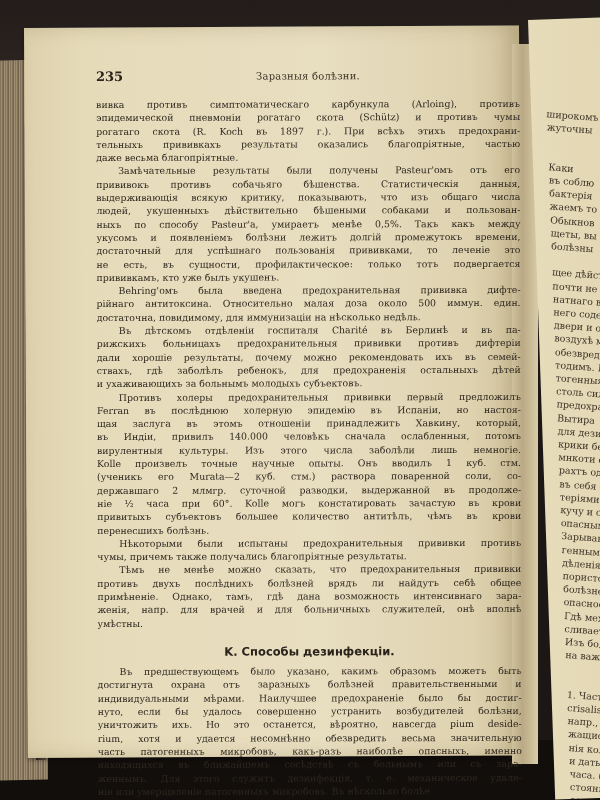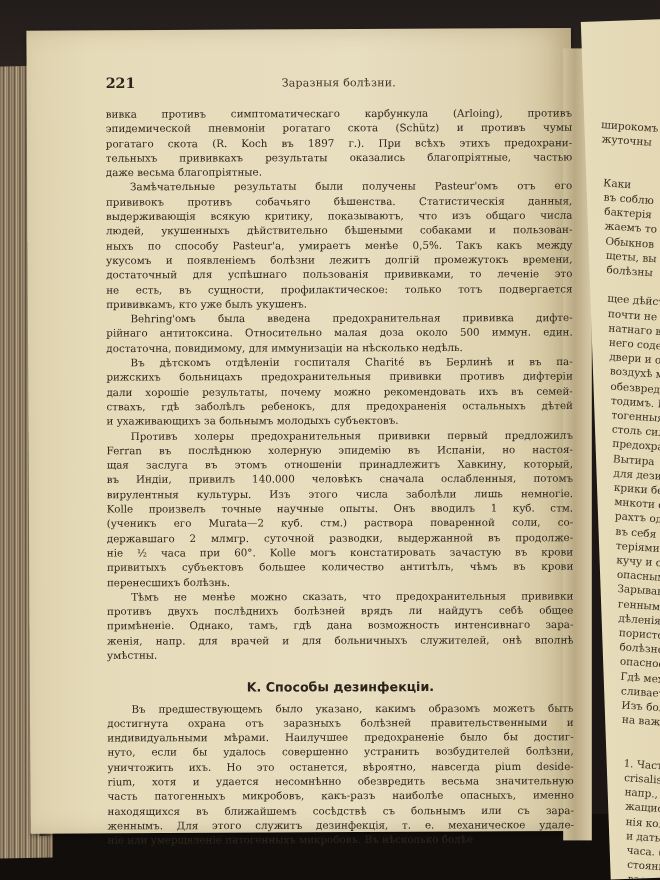--- a/index.html
+++ b/index.html
@@ -139,21 +139,21 @@
     <span class="frag" style="top: 708.4px;">жащися въ 1</span>
     <span class="frag" style="top: 721.6px;">нія количеств</span>
     <span class="frag" style="top: 734.8px;">и дать ему ст</span>
     <span class="frag" style="top: 748px;">часа. (Обезвре</span>
     <span class="frag" style="top: 761.2px;">стоянно-усилен</span>
     <span class="frag" style="top: 774.4px;">ваемый аммон</span>
   </div>
 
 <div class="content">
   <div class="running-head">
-    <span class="page-num">221</span>
+    <span class="page-num">235</span>
     <span class="head-title">Заразныя болѣзни.</span>
   </div>
   <div id="paras">
       <div class="para">
         <span class="line">вивка противъ симптоматическаго карбункула (Arloing), противъ</span>
         <span class="line">эпидемической пневмоніи рогатаго скота (Schütz) и противъ чумы</span>
         <span class="line">рогатаго скота (R. Koch въ 1897 г.). При всѣхъ этихъ предохрани-</span>
         <span class="line">тельныхъ прививкахъ результаты оказались благопріятные, частью</span>
         <span class="line last">даже весьма благопріятные.</span>
       </div>
@@ -187,20 +187,24 @@
         <span class="line">въ Индіи, привилъ 140.000 человѣкъ сначала ослабленныя, потомъ</span>
         <span class="line">вирулентныя культуры. Изъ этого числа заболѣли лишь немногіе.</span>
         <span class="line">Kolle произвелъ точные научные опыты. Онъ вводилъ 1 куб. стм.</span>
         <span class="line">(ученикъ его Murata—2 куб. стм.) раствора поваренной соли, со-</span>
         <span class="line">державшаго 2 млмгр. суточной разводки, выдержанной въ продолже-</span>
         <span class="line">ніе ½ часа при 60°. Kolle могъ констатировать зачастую въ крови</span>
         <span class="line">привитыхъ субъектовъ большее количество антитѣлъ, чѣмъ въ крови</span>
         <span class="line last">перенесшихъ болѣзнь.</span>
       </div>
       <div class="para">
+        <span class="line" style="text-indent: 22px;">Нѣкоторыми были испытаны предохранительныя прививки противъ</span>
+        <span class="line last">чумы, причемъ также получались благопріятные результаты.</span>
+      </div>
+      <div class="para">
         <span class="line" style="text-indent: 22px;">Тѣмъ не менѣе можно сказать, что предохранительныя прививки</span>
         <span class="line">противъ двухъ послѣднихъ болѣзней врядъ ли найдутъ себѣ общее</span>
         <span class="line">примѣненіе. Однако, тамъ, гдѣ дана возможность интенсивнаго зара-</span>
         <span class="line">женія, напр. для врачей и для больничныхъ служителей, онѣ вполнѣ</span>
         <span class="line last">умѣстны.</span>
       </div>
     </div>
   <div class="section-title">K. Способы дезинфекціи.</div>
   <div id="section-paras">
       <div class="para">

